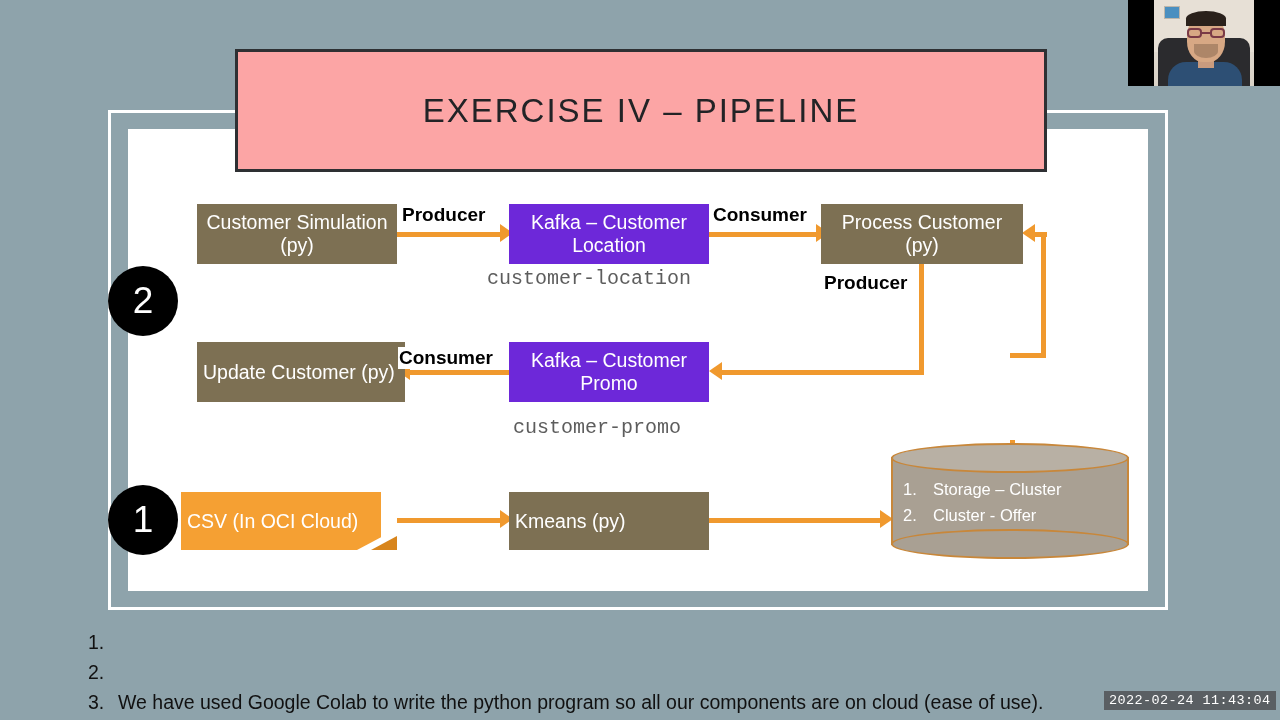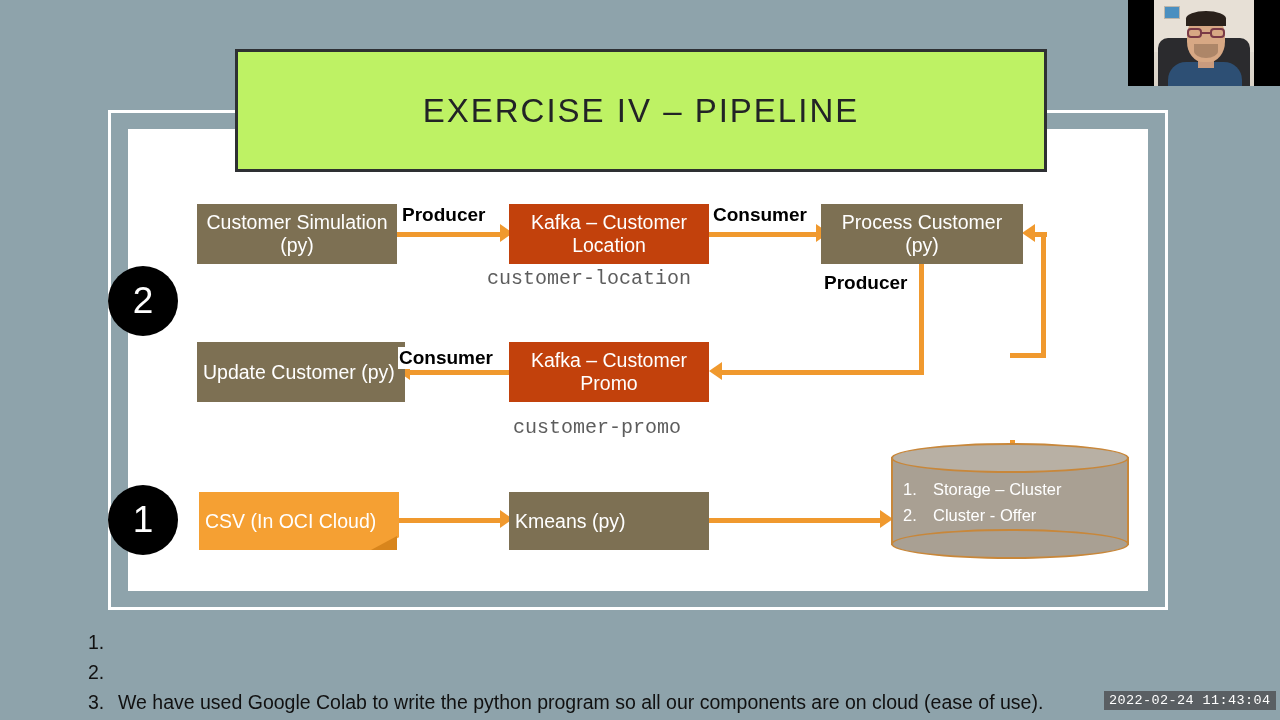--- a/index.html
+++ b/index.html
@@ -14,35 +14,35 @@
     position:absolute;left:108px;top:110px;width:1060px;height:500px;
     border:3px solid #ffffff;box-sizing:border-box;
   }
   #slide-canvas{
     position:absolute;left:128px;top:129px;width:1020px;height:462px;
     background:#ffffff;
   }
   
   #title-box{
     position:absolute;left:235px;top:49px;width:812px;height:123px;
-    background:#bef264;border:3px solid #2e3033;box-sizing:border-box;
+    background:#fca5a5;border:3px solid #2e3033;box-sizing:border-box;
     display:flex;align-items:center;justify-content:center;
   }
   #title-text{
     font-size:33px;letter-spacing:2.0px;color:#222326;
     font-weight:400;white-space:nowrap;
   }
   
   .node{
     position:absolute;box-sizing:border-box;
     display:flex;align-items:center;text-align:center;
     color:#ffffff;line-height:1.18;
   }
   .node-brown{background:#7d7053;}
-  .node-kafka{background:#c2410c;}
+  .node-kafka{background:#6d28d9;}
   .node-csv{background:#f5a033;}
   .node-txt{padding:0 6px;font-size:19.5px;}
 
   
   #node-csv{
     clip-path:polygon(0 0,100% 0,100% 78%,88% 100%,0 100%);
   }
   #csv-fold{
     position:absolute;right:0;bottom:0;width:26px;height:14px;
     background:#e08f22;
@@ -174,21 +174,21 @@
 </div>
 
 <div class="node node-brown" id="node-update-customer" style="left:197px;top:342px;width:208px;height:60px;">
   <span class="node-txt">Update Customer (py)</span>
 </div>
 
 <div class="node node-kafka" id="node-kafka-promo" style="left:509px;top:342px;width:200px;height:60px;">
   <span class="node-txt">Kafka – Customer Promo</span>
 </div>
 
-<div class="node node-csv" id="node-csv" style="left:199px;top:492px;width:200px;height:58px;">
+<div class="node node-csv" id="node-csv" style="left:181px;top:492px;width:200px;height:58px;">
   <span class="node-txt">CSV (In OCI Cloud)</span>
 </div>
 <div id="csv-fold" style="position:absolute;left:371px;top:536px;width:26px;height:14px;background:#d8851c;clip-path:polygon(100% 0,100% 100%,0 100%);"></div>
 
 <div class="node node-brown" id="node-kmeans" style="left:509px;top:492px;width:200px;height:58px;">
   <span class="node-txt">Kmeans (py)</span>
 </div>
 
 <div class="conn-label" style="left:401px;top:204px;">Producer</div>
 <div class="conn-label" style="left:712px;top:204px;">Consumer</div>

